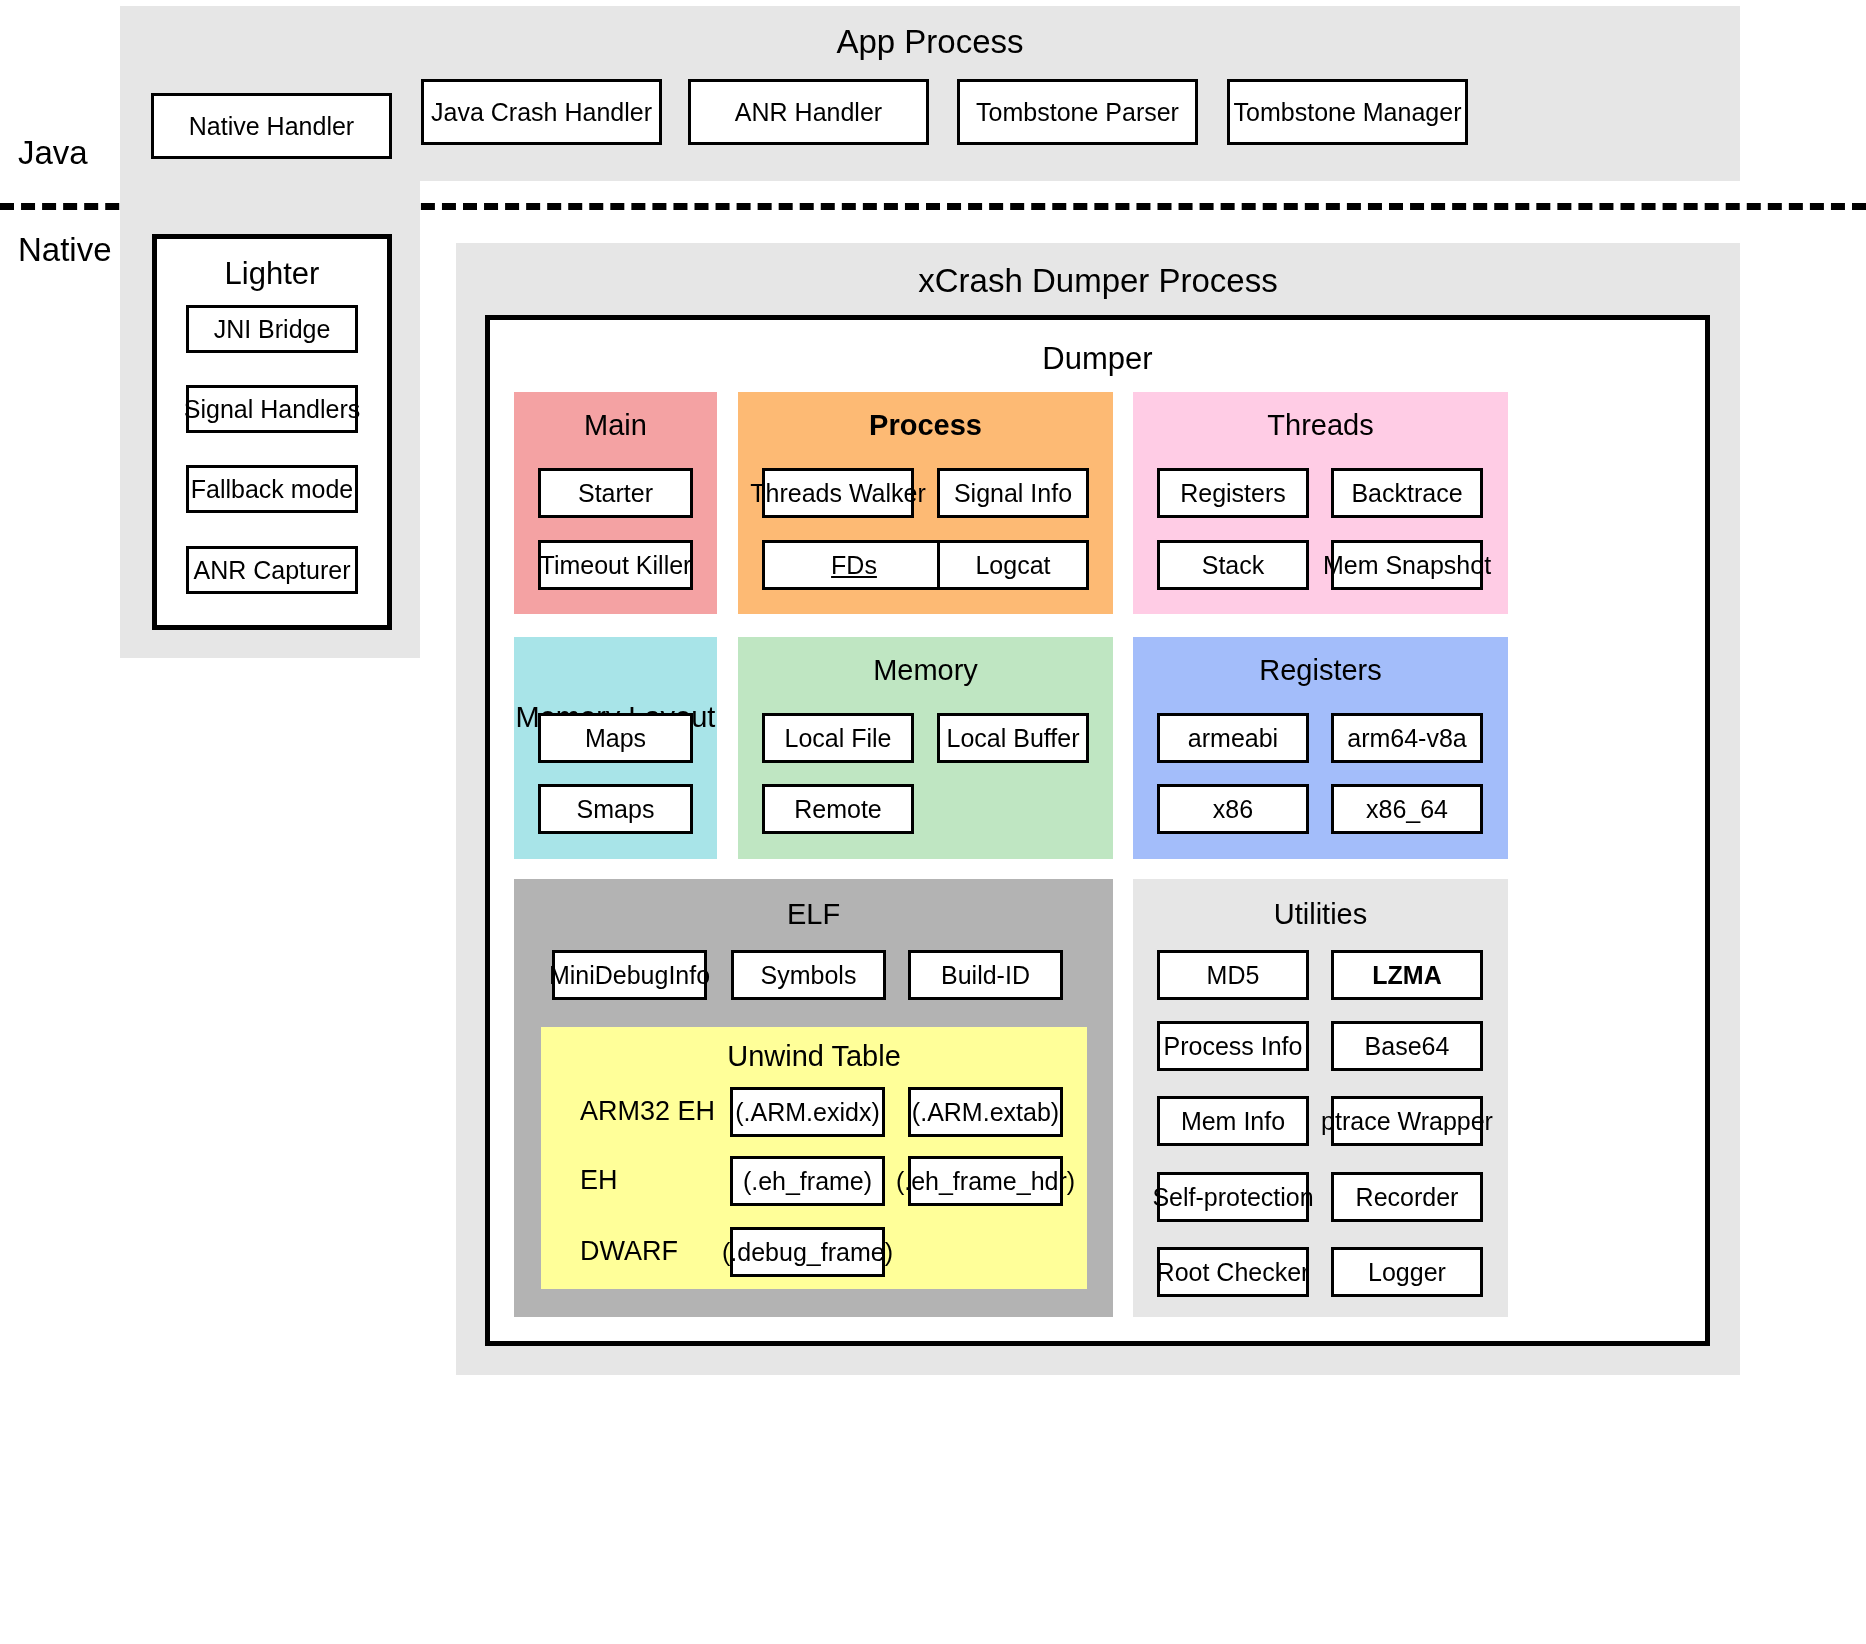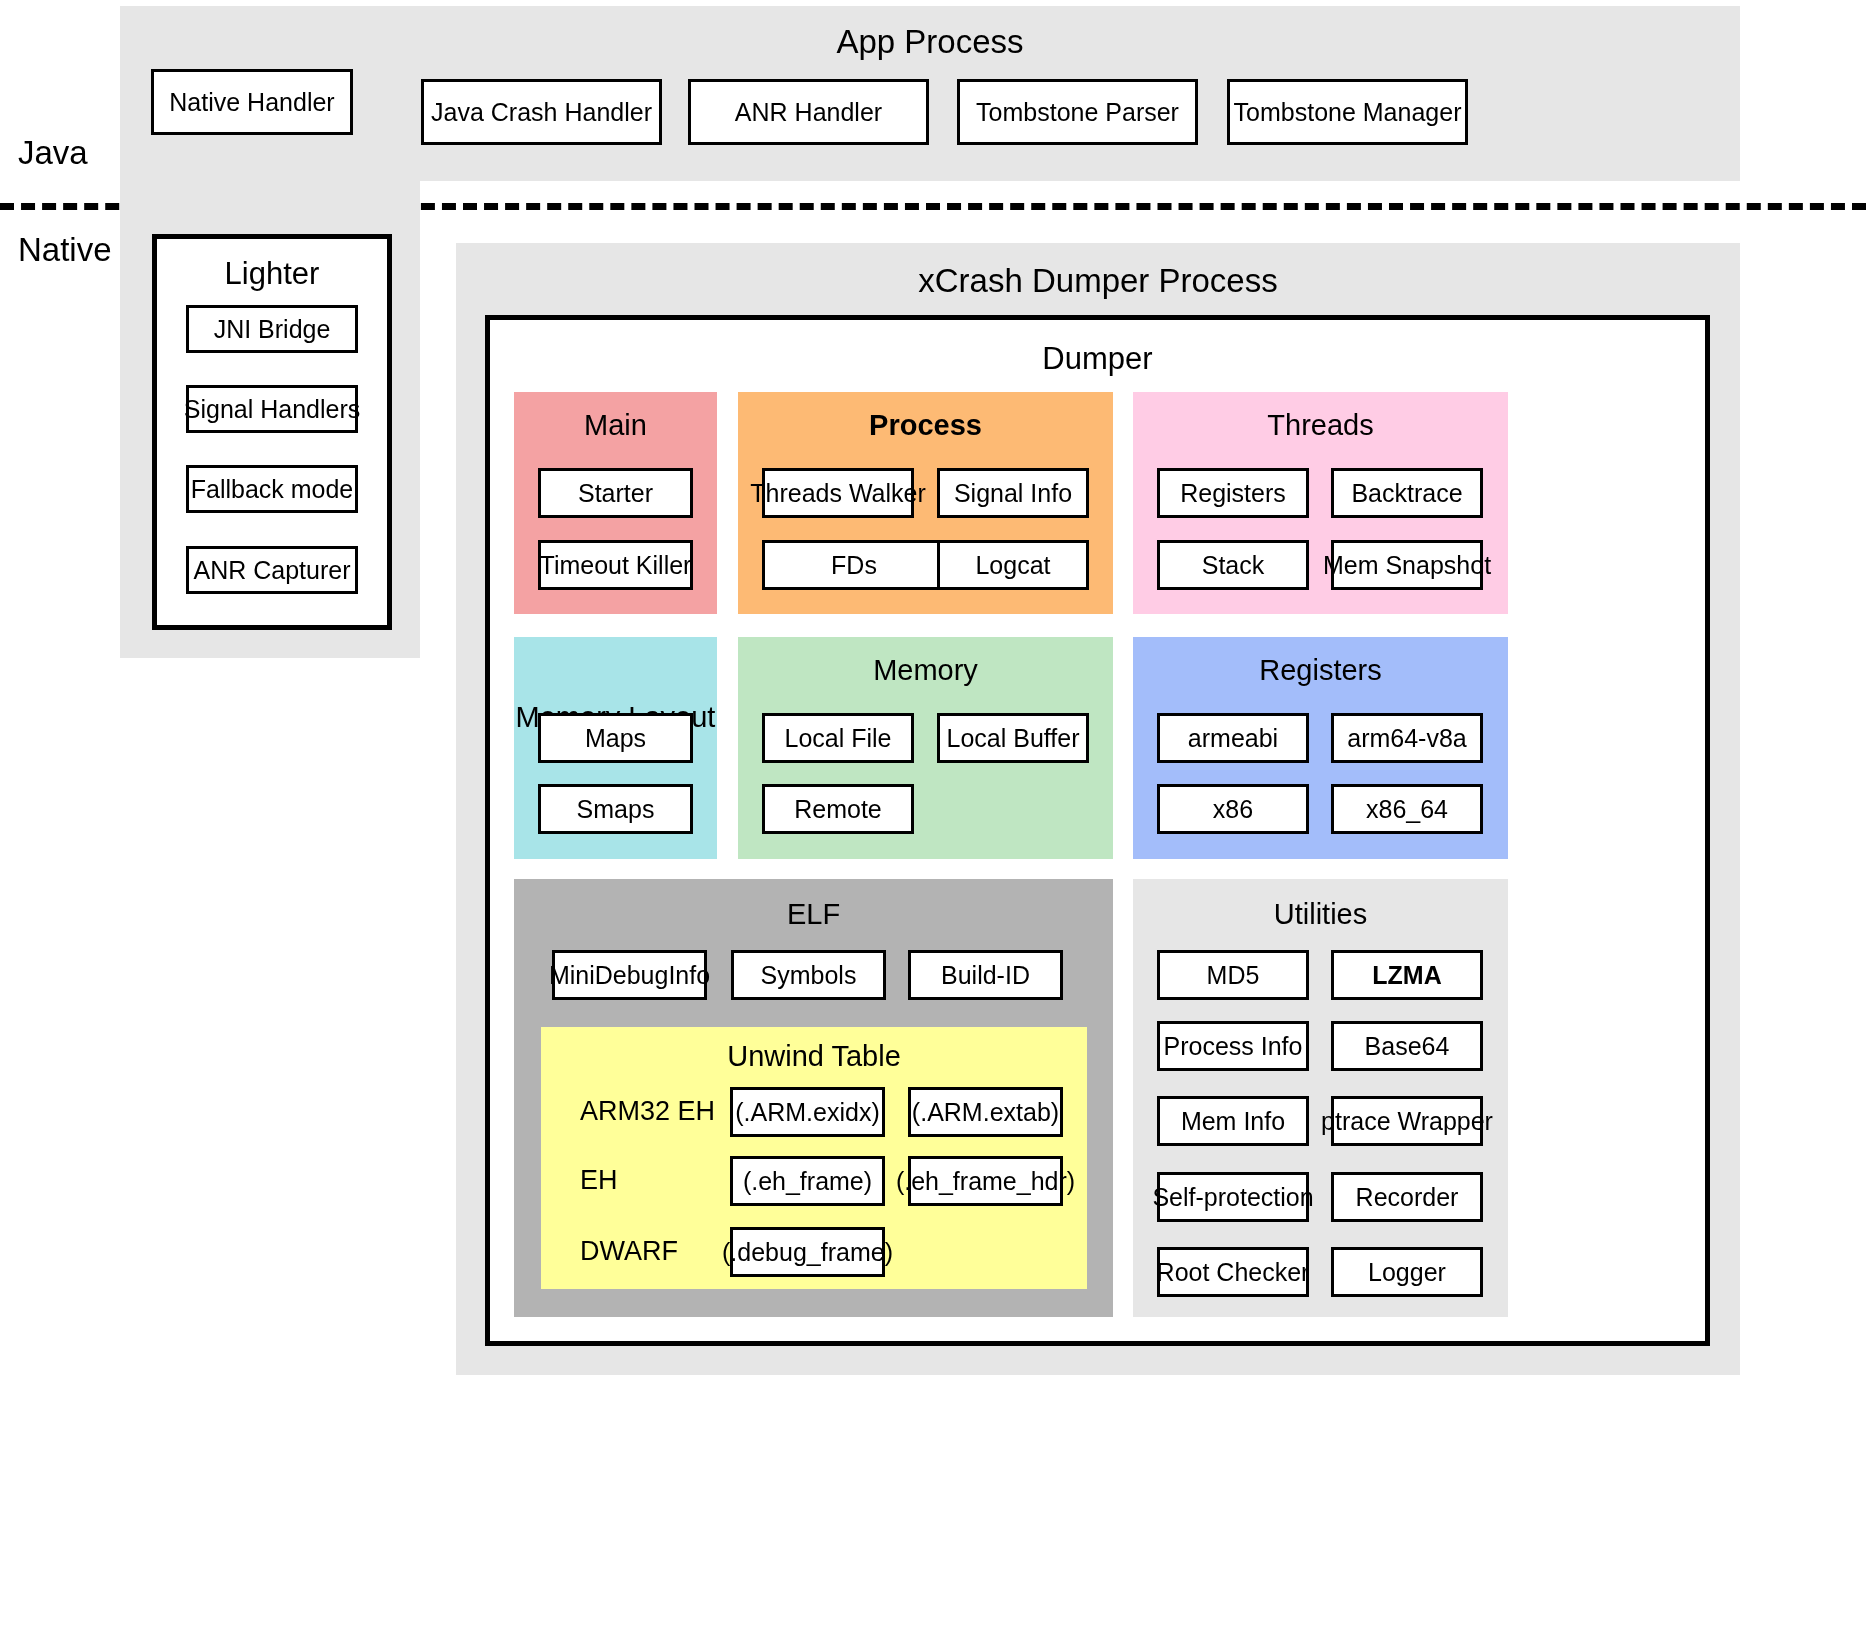--- a/index.html
+++ b/index.html
@@ -116,21 +116,21 @@
 </style>
 </head>
 <body>
 
 <div id="canvas">
 
   <div class="grey-container" style="left:120px; top:6px; width:1620px; height:175px;">
     <div class="container-title" style="top:18px;">App Process</div>
   </div>
 
-  <div class="node" style="left:151px; top:69px; width:202px; height:66px;">Native Handler</div>
+  <div class="node" style="left:151px; top:93px; width:241px; height:66px;">Native Handler</div>
   <div class="node" style="left:421px; top:79px; width:241px; height:66px;">Java Crash Handler</div>
   <div class="node" style="left:688px; top:79px; width:241px; height:66px;">ANR Handler</div>
   <div class="node" style="left:957px; top:79px; width:241px; height:66px;">Tombstone Parser</div>
   <div class="node" style="left:1227px; top:79px; width:241px; height:66px;">Tombstone Manager</div>
 
   <div class="side-label" style="left:18px; top:135px;">Java</div>
   <div class="side-label" style="left:18px; top:232px;">Native</div>
 
   <div class="divider" style="top:203px;"></div>
 
@@ -156,21 +156,21 @@
     <div class="group-title" style="top:18px;">Main</div>
   </div>
   <div class="node" style="left:538px; top:468px; width:155px; height:50px;">Starter</div>
   <div class="node" style="left:538px; top:540px; width:155px; height:50px;">Timeout Killer</div>
 
   <div class="group c-process" style="left:738px; top:392px; width:375px; height:222px;">
     <div class="group-title" style="top:18px;">Process</div>
   </div>
   <div class="node" style="left:762px; top:468px; width:152px; height:50px;">Threads Walker</div>
   <div class="node" style="left:937px; top:468px; width:152px; height:50px;">Signal Info</div>
-  <div class="node" style="left:762px; top:540px; width:184px; height:50px;">FDs</div>
+  <div class="node" style="left:762px; top:540px; width:184px; height:50px;text-decoration:underline;">FDs</div>
   <div class="node" style="left:937px; top:540px; width:152px; height:50px;">Logcat</div>
 
   <div class="group c-threads" style="left:1133px; top:392px; width:375px; height:222px;">
     <div class="group-title" style="top:18px;">Threads</div>
   </div>
   <div class="node" style="left:1157px; top:468px; width:152px; height:50px;">Registers</div>
   <div class="node" style="left:1331px; top:468px; width:152px; height:50px;">Backtrace</div>
   <div class="node" style="left:1157px; top:540px; width:152px; height:50px;">Stack</div>
   <div class="node" style="left:1331px; top:540px; width:152px; height:50px;">Mem Snapshot</div>
 

